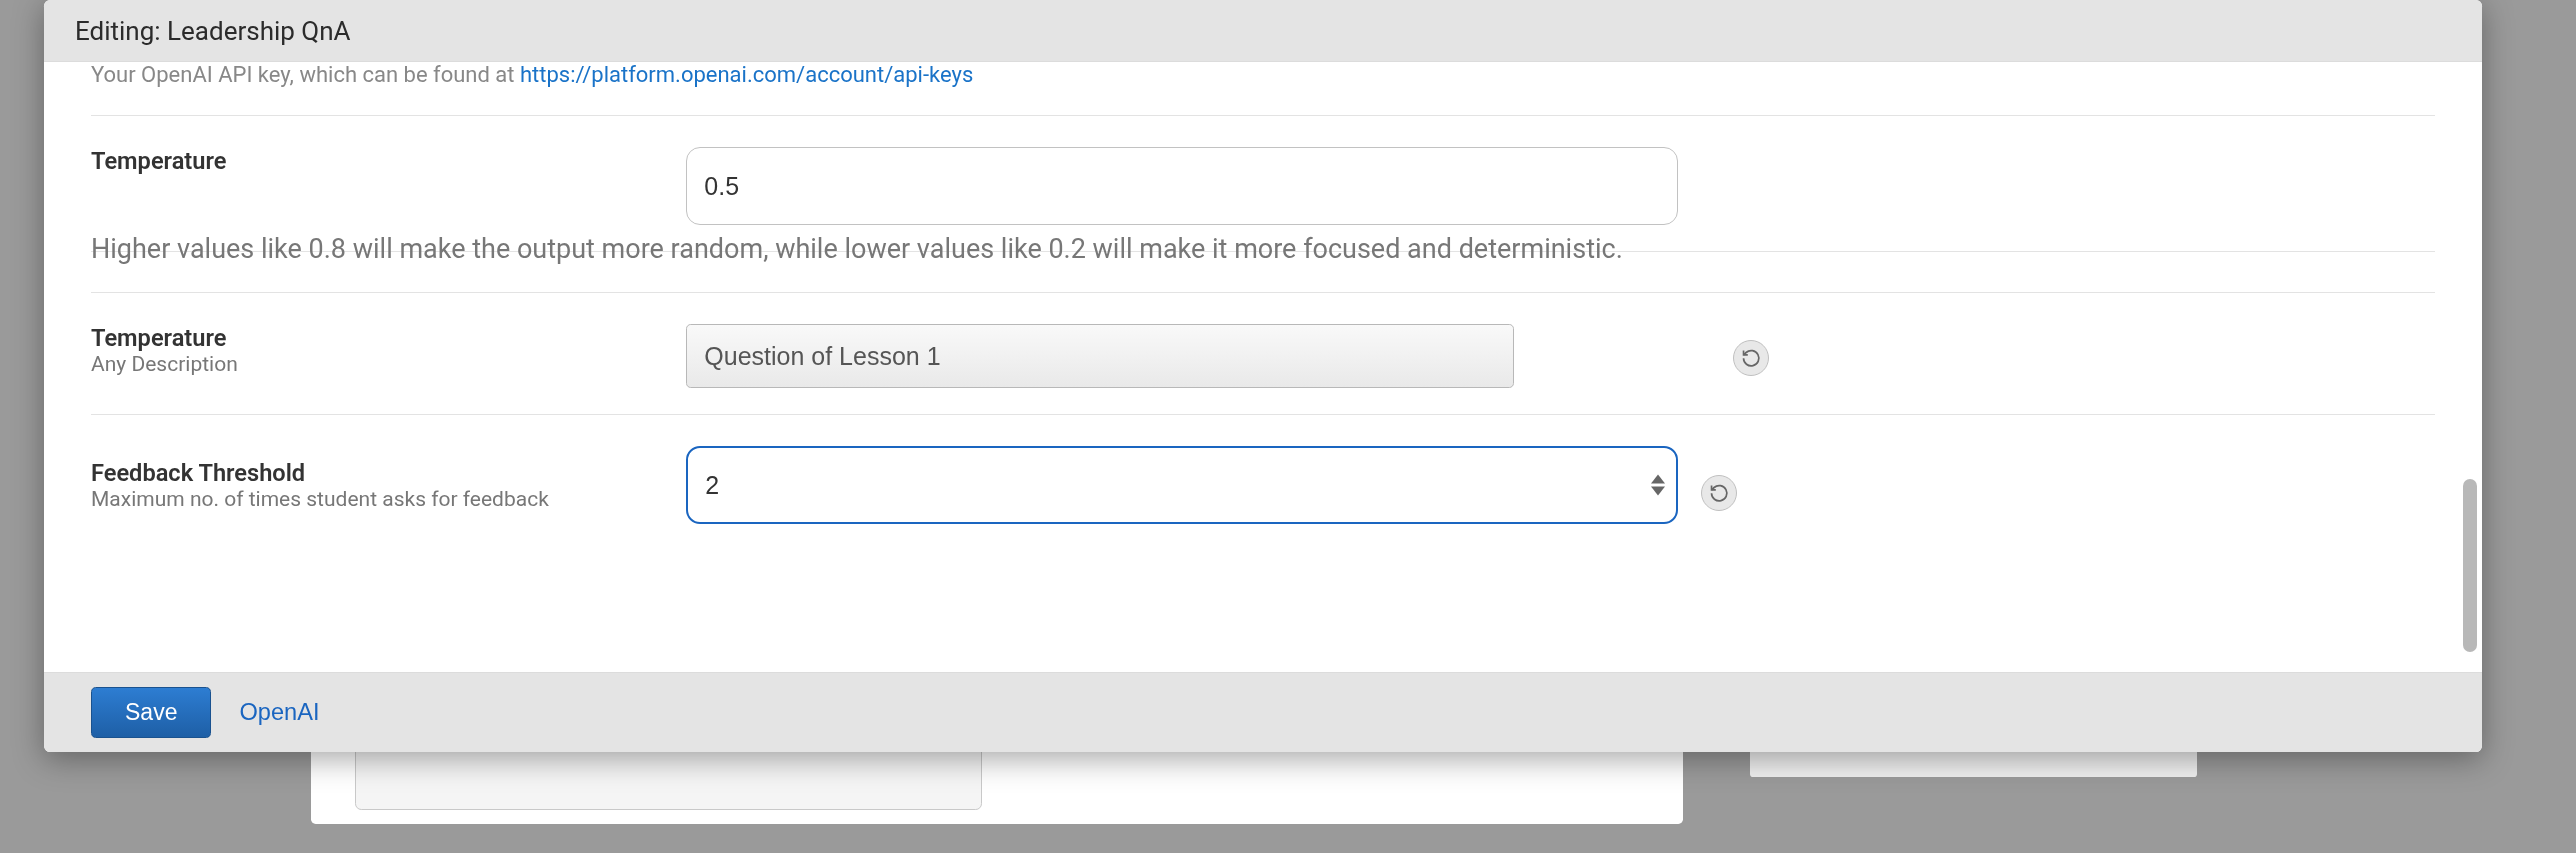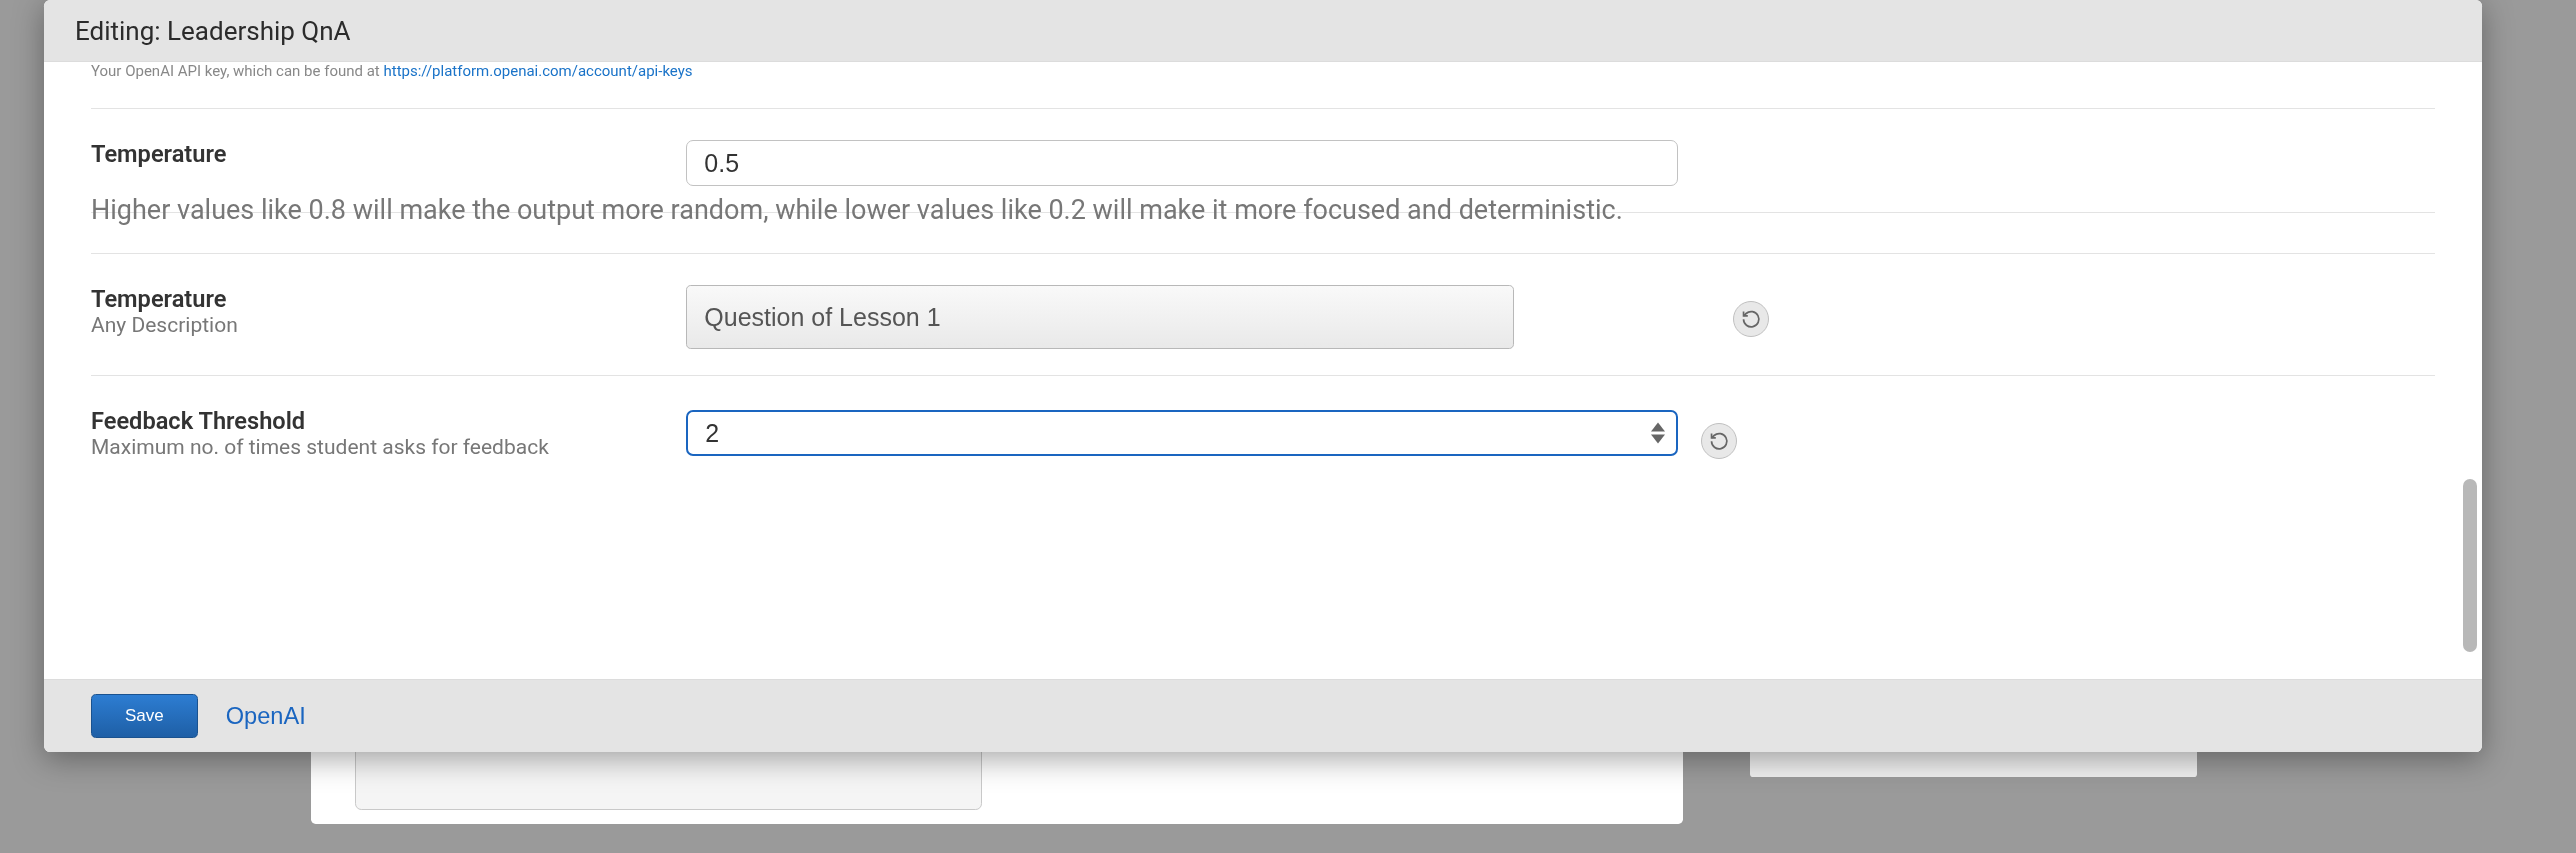--- a/index.html
+++ b/index.html
@@ -73,21 +73,21 @@
     .modal-body-inner {
       padding: 0 47px;
     }
 
     
     .row-apikey-partial {
       padding-bottom: 28px;
       border-bottom: 0.8px solid #e3e3e3;
     }
     .help-text {
-      font-size: 15px;
+      font-size: 22px;
       color: #888;
     }
     .help-text a {
       color: #1a73c8;
       text-decoration: none;
     }
 
     .form-row {
       display: flex;
       padding-top: 31px;
@@ -123,25 +123,25 @@
       width: 63px;
       padding-left: 19px;
       display: flex;
       align-items: flex-start;
       padding-top: 9.4px;
     }
 
     input[type="text"].text-input,
     .fake-number-input-wrapper {
       width: 100%;
-      height: 46px;
+      height: 78px;
       font-size: 25px;
       padding: 0 17.3px;
       border: 0.8px solid #c2c2c2;
-      border-radius: 7px;
+      border-radius: 14px;
       background: #fff;
       color: #333;
       outline: none;
     }
 
     .desc-input {
       width: 828px;
       height: 64px;
       font-size: 25px;
       padding: 0 17.3px;
@@ -207,21 +207,21 @@
       background: #e4e4e4;
       padding: 14px 47px;
       display: flex;
       align-items: center;
       gap: 28px;
       border-top: 0.8px solid #dcdcdc;
     }
     .btn-save {
       background: linear-gradient(#2d7dd2, #1e5fa6);
       color: #fff;
-      font-size: 17px;
+      font-size: 23px;
       font-weight: 500;
       border: 0.8px solid #1a528f;
       border-radius: 4.7px;
       padding: 11px 33px;
       cursor: pointer;
     }
     .btn-cancel {
       background: transparent;
       border: none;
       color: #1a65c0;

